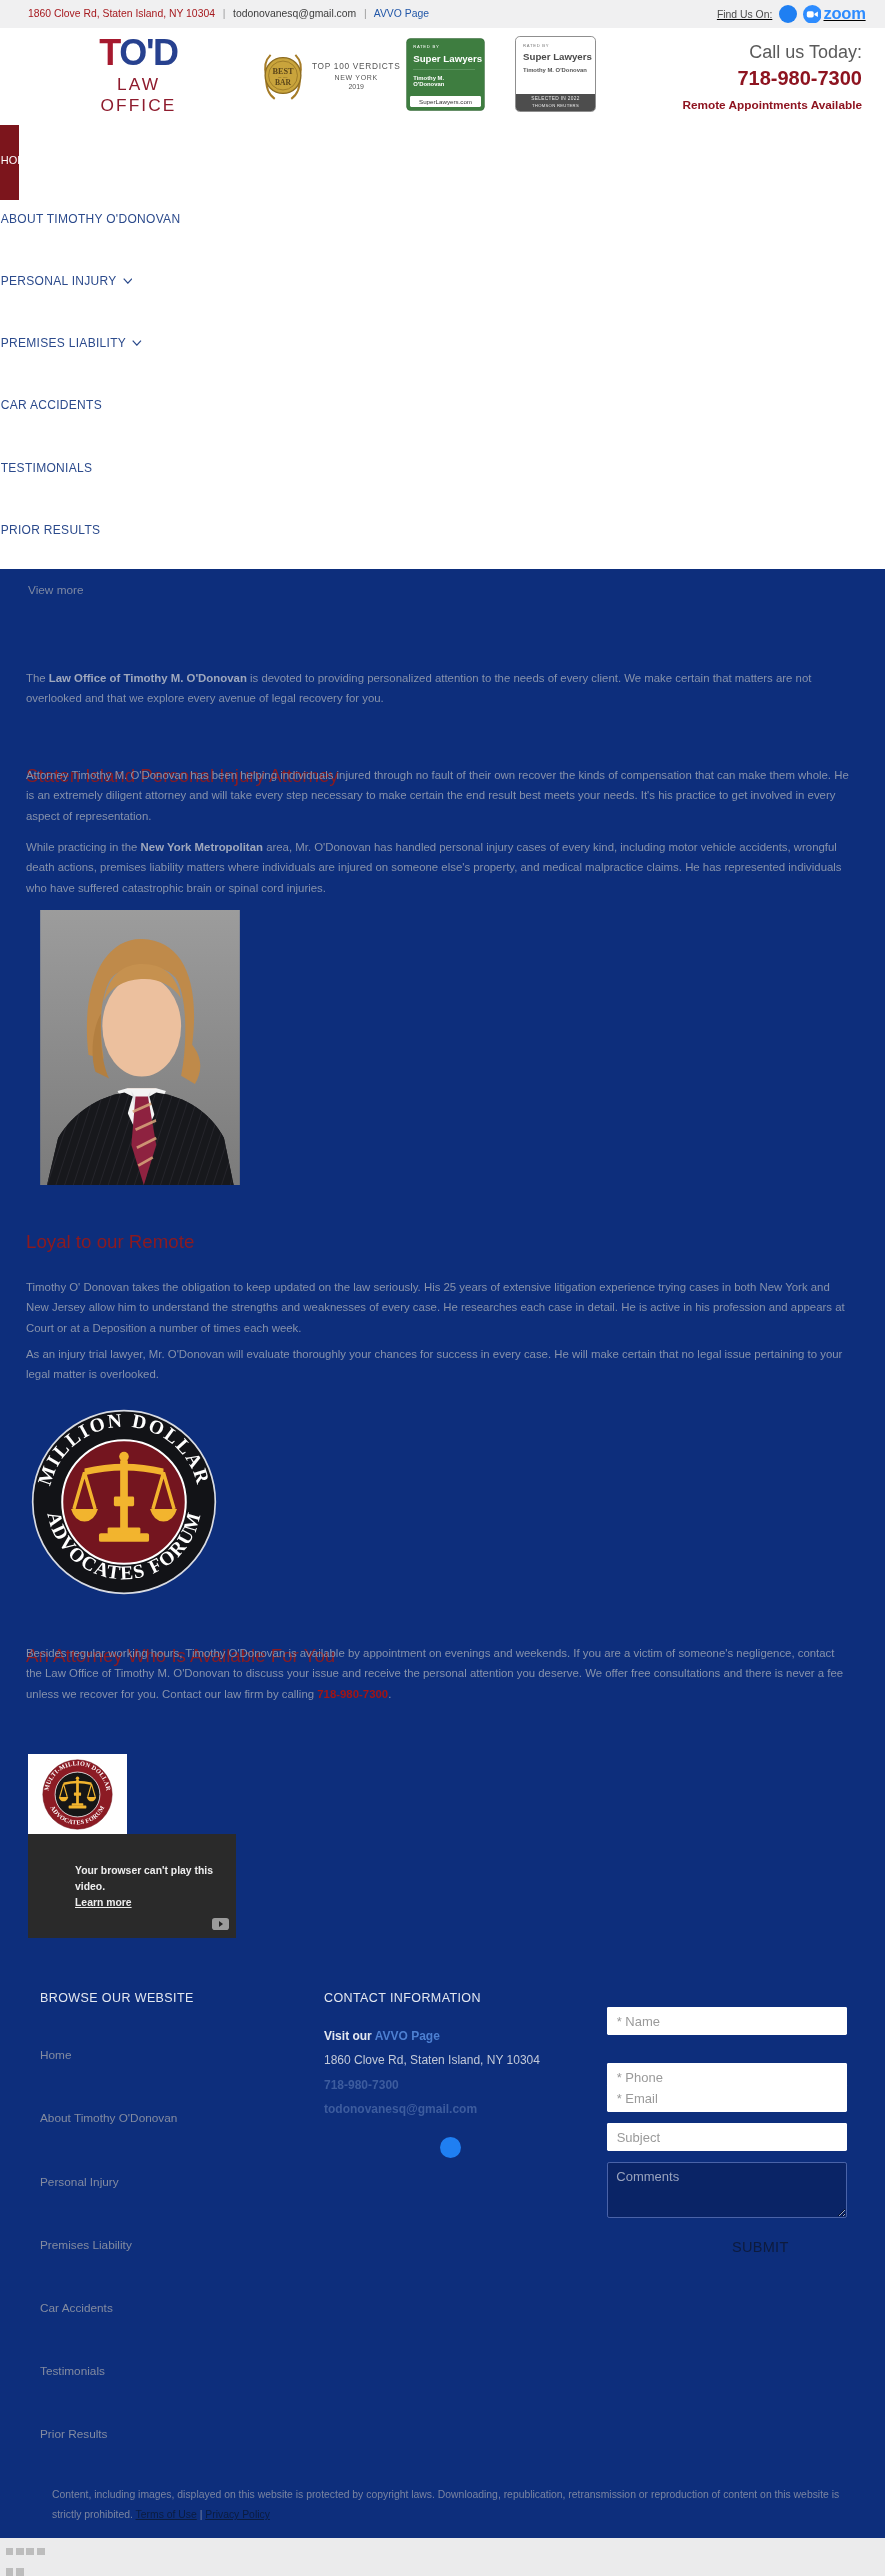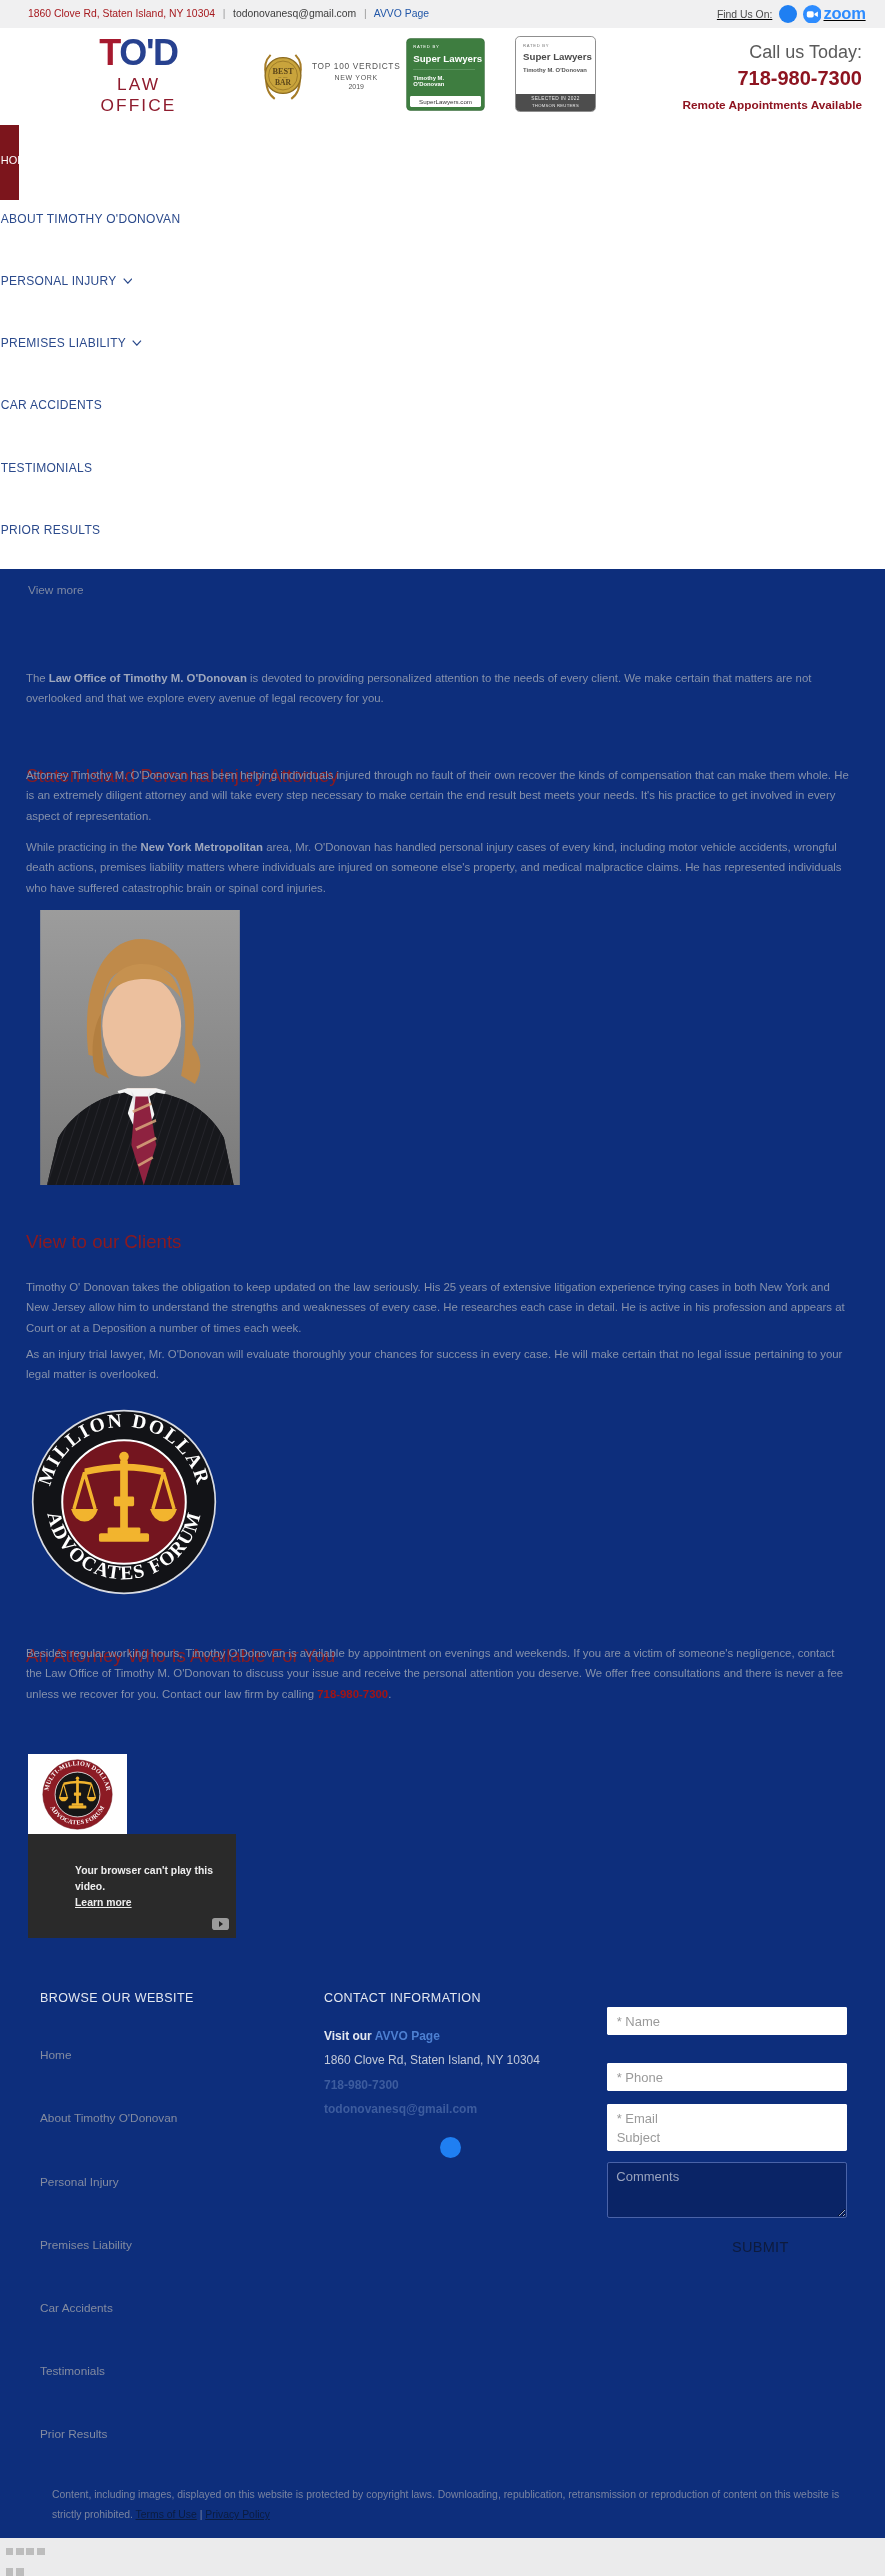--- a/index.html
+++ b/index.html
@@ -284,21 +284,21 @@
     <g stroke="#d9a77c" stroke-width="4" opacity="0.85">
       <line x1="134" y1="292" x2="166" y2="278"></line>
       <line x1="138" y1="318" x2="169" y2="304"></line>
       <line x1="140" y1="344" x2="168" y2="330"></line>
       <line x1="142" y1="370" x2="163" y2="358"></line>
     </g>
     <path d="M10,398 L26,330 C48,292 86,270 122,264 L134,270 L96,398 Z" fill="url(#pin)"></path>
     <path d="M280,398 L266,330 C246,292 210,270 168,264 L158,270 L194,398 Z" fill="url(#pin)"></path>
   </svg>
 
-  <div class="redhead" style="top:1199px">View to our Clients</div>
+  <div class="redhead" style="top:1199px">Loyal to our Remote</div>
   <div class="para" style="top:1277px">Timothy O' Donovan takes the obligation to keep updated on the law seriously. His 25 years of extensive litigation experience trying cases in both New York and New Jersey allow him to understand the strengths and weaknesses of every case. He researches each case in detail. He is active in his profession and appears at Court or at a Deposition a number of times each week.</div>
   <div class="para" style="top:1344px">As an injury trial lawyer, Mr. O'Donovan will evaluate thoroughly your chances for success in every case. He will make certain that no legal issue pertaining to your legal matter is overlooked.</div>
 
   <svg class="mdaf" viewBox="-140 -140 280 280">
     <circle r="136" fill="#121317" stroke="#d8dbe2" stroke-width="2.5"></circle>
     <circle r="92" fill="#74151f" stroke="#ffffff" stroke-width="3"></circle>
     <defs>
       <path id="arcTop" d="M -112 0 A 112 112 0 0 1 112 0"></path>
       <path id="arcBot" d="M -115 0 A 115 115 0 0 0 115 0"></path>
     </defs>
@@ -355,21 +355,21 @@
   <div class="contact-line" style="top:2029px">
     <span class="visit-pre">Visit our </span><span class="visit-avvo">AVVO Page</span>
   </div>
   <div class="contact-line c-addr" style="top:2053px">1860 Clove Rd, Staten Island, NY 10304</div>
   <div class="contact-line c-strong" style="top:2078px">718-980-7300</div>
   <div class="contact-line c-strong" style="top:2102px">todonovanesq@gmail.com</div>
   <div class="fb-dot2"></div>
 
   <input class="f-input" style="top: 2007px;" type="text" placeholder="* Name">
   <input class="f-input" style="top: 2046px; margin-top: 17px;" type="text" placeholder="* Phone">
-  <input class="f-input" style="top: 2084px; margin-top: 20px;" type="text" placeholder="* Email">
+  <input class="f-input" style="top: 2084px;" type="text" placeholder="* Email">
   <input class="f-input" style="top: 2123px;" type="text" placeholder="Subject">
   <textarea class="f-area" placeholder="Comments" style=""></textarea>
   <button class="submit">SUBMIT</button>
 
   <div class="copyright">
     <span>Content, including images, displayed on this website is protected by copyright laws. Downloading, republication, retransmission or reproduction of content on this website is strictly prohibited. </span><span class="legal-link">Terms of Use</span><span class="legal-sep"> | </span><span class="legal-link">Privacy Policy</span>
   </div>
 
   <div class="graystrip">
     <div class="sq" style="left:5.5px;top:9.7px"></div>

